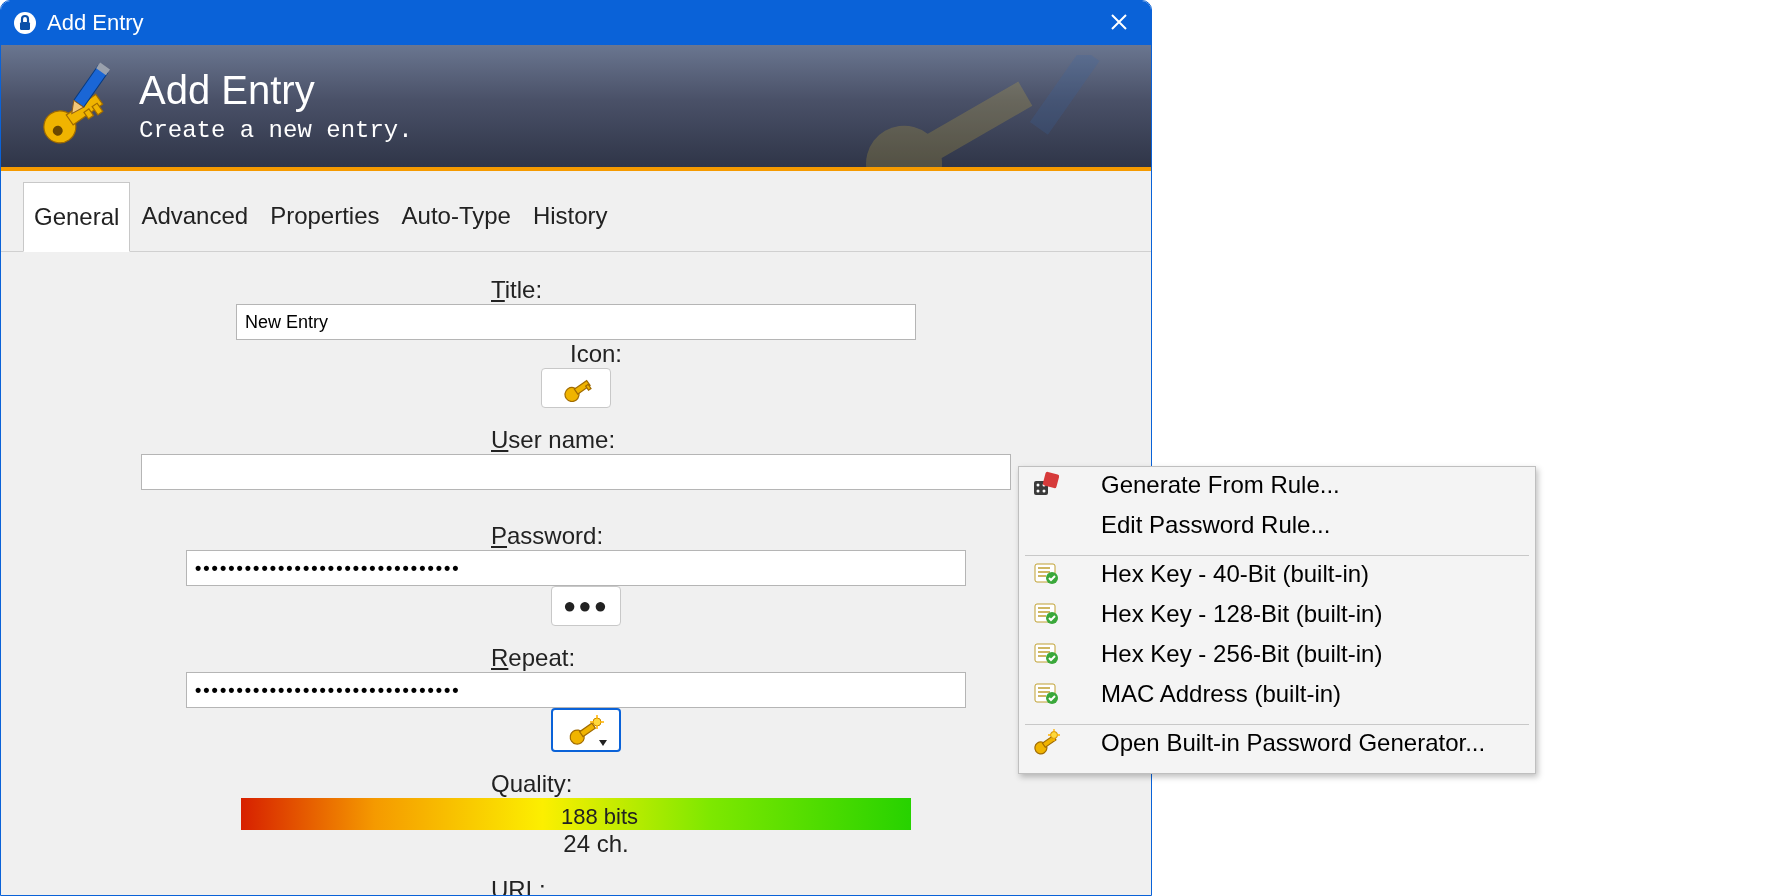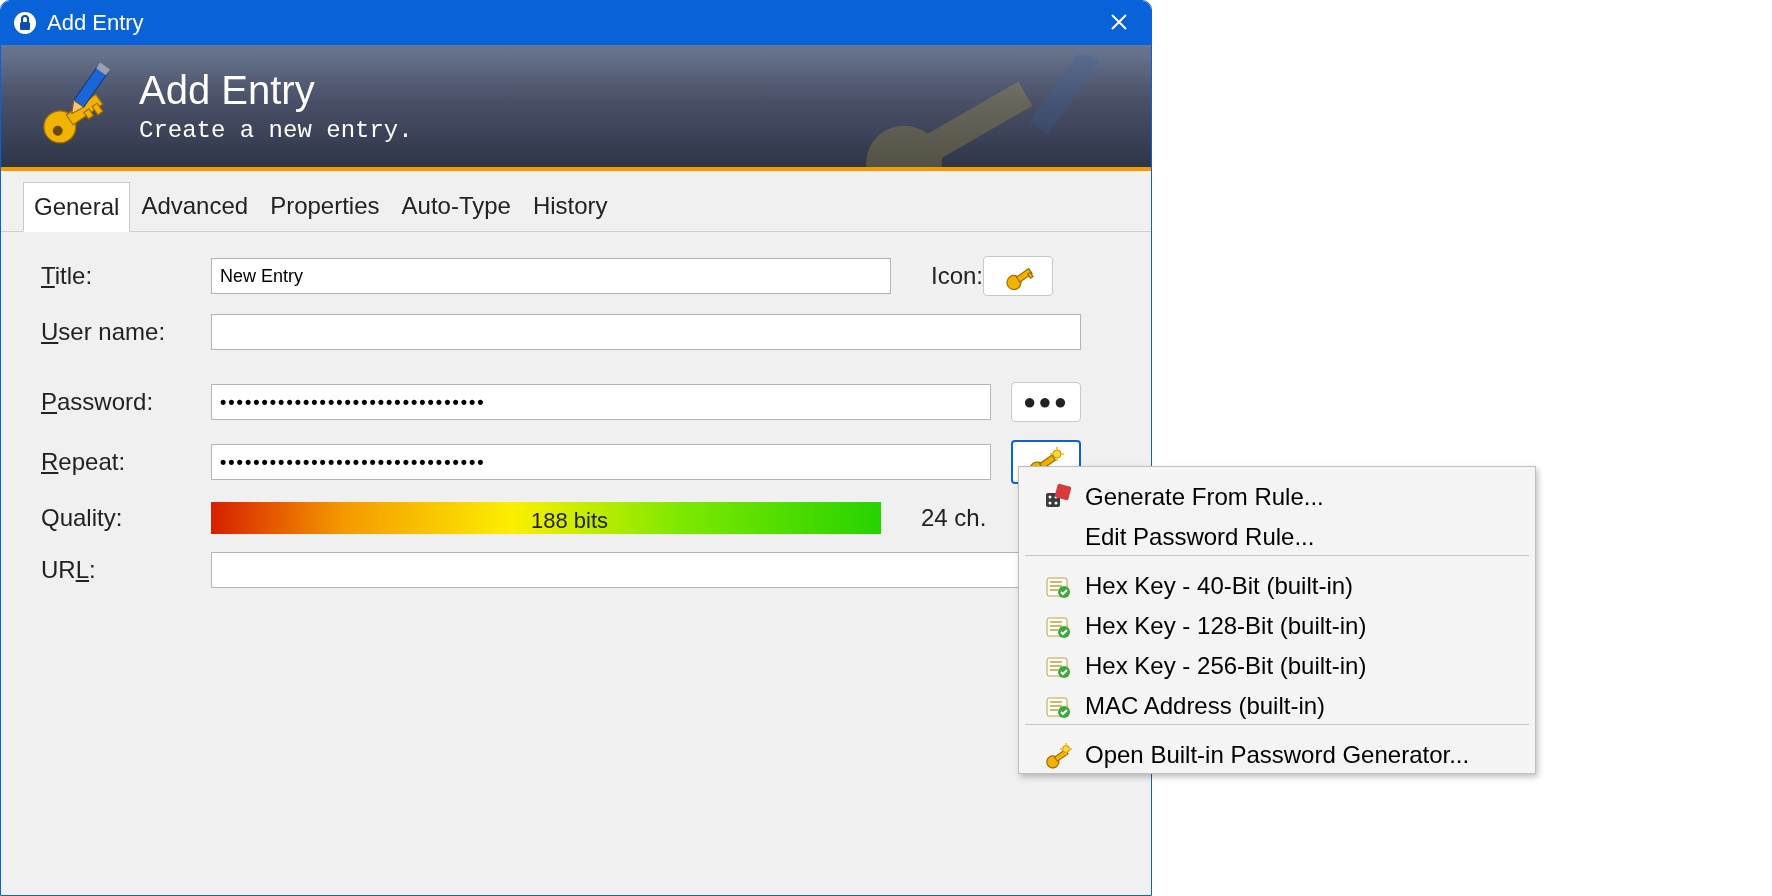--- a/index.html
+++ b/index.html
@@ -14,24 +14,24 @@
     background: linear-gradient(to bottom, #6a7690 0%, #4a5168 45%, #2f3548 100%);
     border-bottom: 4px solid #f59a00;
     display:flex; align-items:center; padding-left:26px; color:#fff;
     position:relative; overflow:hidden;
   }
   .header .big-icon { width:90px; height:90px; margin-right:22px; }
   .header h1 { font-size:40px; font-weight:500; }
   .header p { font-size:24px; font-weight:400; margin-top:4px;font-family:Liberation Mono, monospace; }
   .header .bg-deco { position:absolute; right:20px; top:10px; opacity:0.22; }
   .tabs { display:flex; padding: 10px 22px 0 22px; border-bottom:1px solid #d0d0d0; font-size:24px; }
-  .tab { padding: 10px 10px; margin-right: 0px; cursor:pointer; color:#222; background:transparent; border:1px solid transparent; border-bottom:none;}
+  .tab { padding: 20px 10px; margin-right: 0px; cursor:pointer; color:#222; background:transparent; border:1px solid transparent; border-bottom:none;}
   .tab.active { background:#fff; border:1px solid #c8c8c8; border-bottom:1px solid #fff; position:relative; top:1px; }
   .form { padding: 24px 40px; font-size:24px; color:#222; background:#f0f0f0; }
-  .row { display:flex; align-items:center; margin-bottom:18px; }
+  .row { display:flex; align-items:center; margin-bottom:18px;flex-direction:column; }
   .row label { width:170px; }
   .row label .u { text-decoration: underline; }
   .row input[type=text], .row input[type=password] {
     border:1px solid #b5b5b5; background:#fff; height:36px; font-size:18px; padding:0 8px;
   }
   .title-input { width:680px; }
   .wide-input { width:870px; }
   .pw-input { width:780px; }
   .icon-label { margin-left:40px; }
   .icon-btn { width:70px; height:40px; border:1px solid #c8c8c8; background:#fff; border-radius:4px; display:inline-flex; align-items:center; justify-content:center; cursor:pointer; }
@@ -39,21 +39,21 @@
   .gen-btn { width:70px; height:44px; border:2px solid #0a62d8; background:#fff; border-radius:4px; display:inline-flex; align-items:center; justify-content:center; cursor:pointer; margin-left:20px; position:relative;}
   .quality-bar { width:670px; height:32px; background:linear-gradient(to right,#d72000 0%, #f59a00 20%, #fcef00 45%, #7ee800 70%, #27d200 100%); display:flex; align-items:flex-end; justify-content:center; font-size:22px; color:#222;padding-left:47px; }
   .quality-ch { margin-left:40px; font-size:24px; }
   .notes-area { width:870px; height:250px; border:1px solid #b5b5b5; background:#fff; }
   
   .context-menu {
     position:absolute; left:1018px; top:466px; width:518px; background:#f4f4f4;
     border:1px solid #bfbfbf; box-shadow:2px 3px 6px rgba(0,0,0,0.25);
     font-size:24px; padding:4px 0;
   }
-  .context-menu .item { display:flex; align-items:flex-end; height:40px; padding:0 14px 0 20px; cursor:pointer; }
+  .context-menu .item { display:flex; align-items:flex-start; height:40px; padding:0 14px 0 8px; cursor:pointer;gap:28px; }
   .context-menu .sep { height:1px; background:#c8c8c8; margin:4px 6px; }
   .context-menu .mi-icon { width:38px; display:inline-flex; align-items:center; justify-content:center; margin-right:8px; }
   .context-menu .mi-noicon { width:38px; margin-right:8px; }
   
   .key-yellow { fill:#f0b400; stroke:#a06b00; stroke-width:1.2; }
 </style>
 </head>
 <body>
 
 <div class="window">

